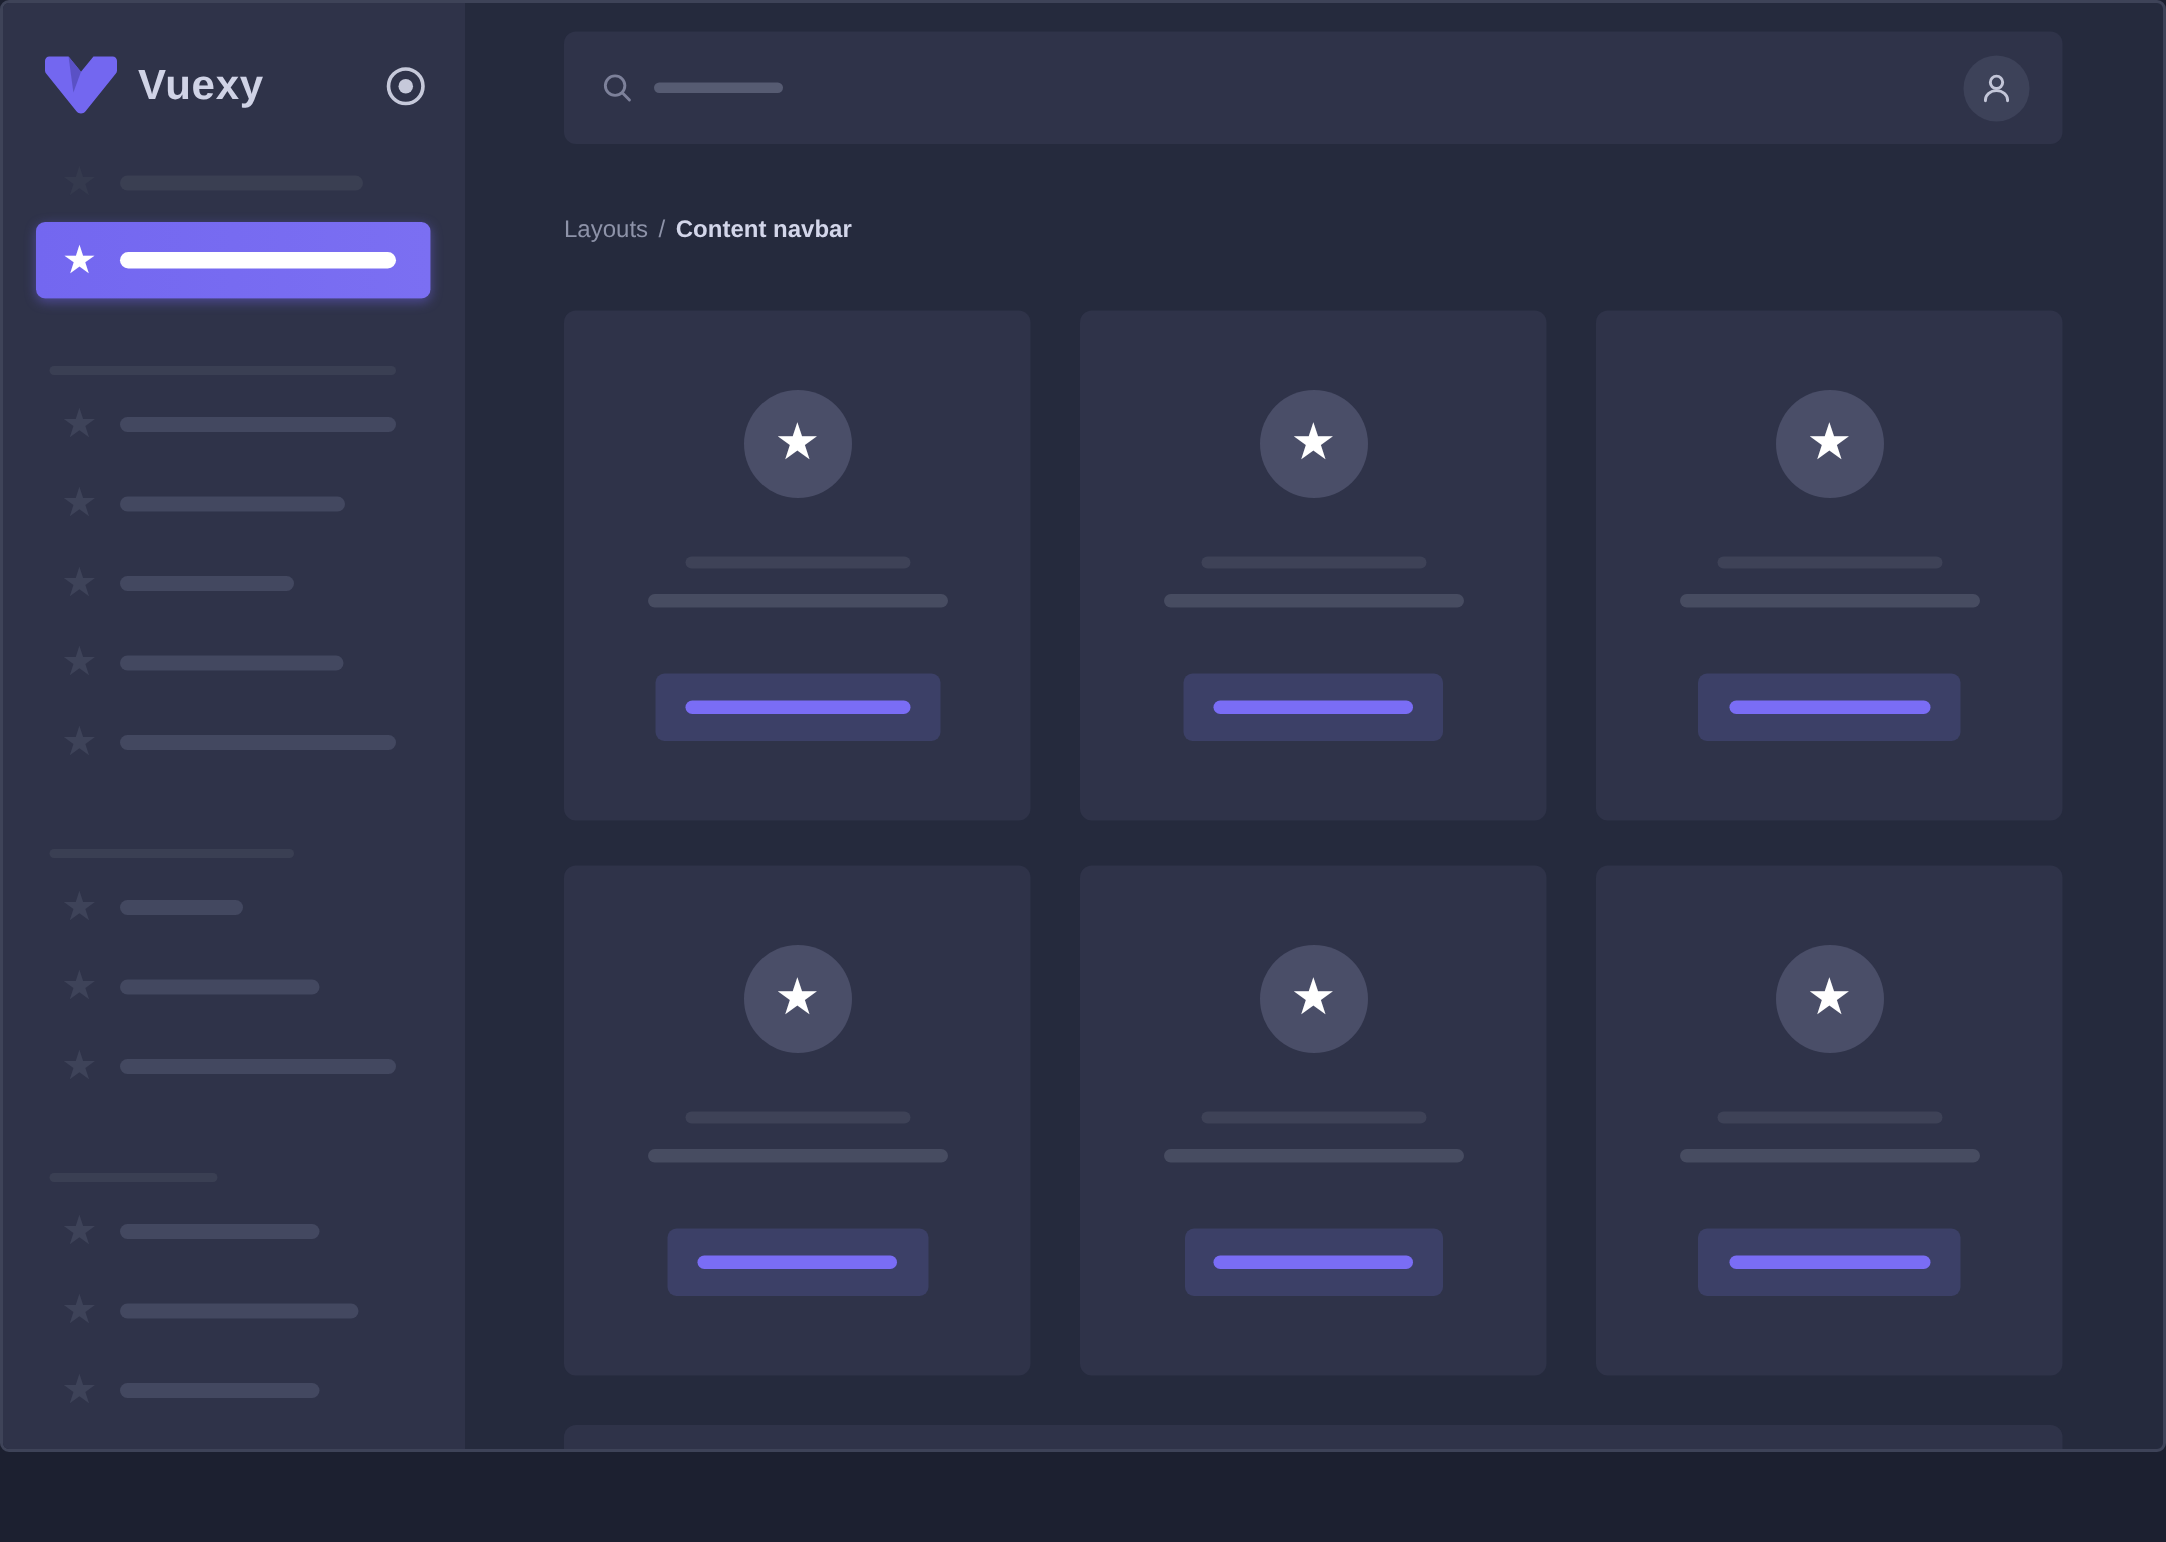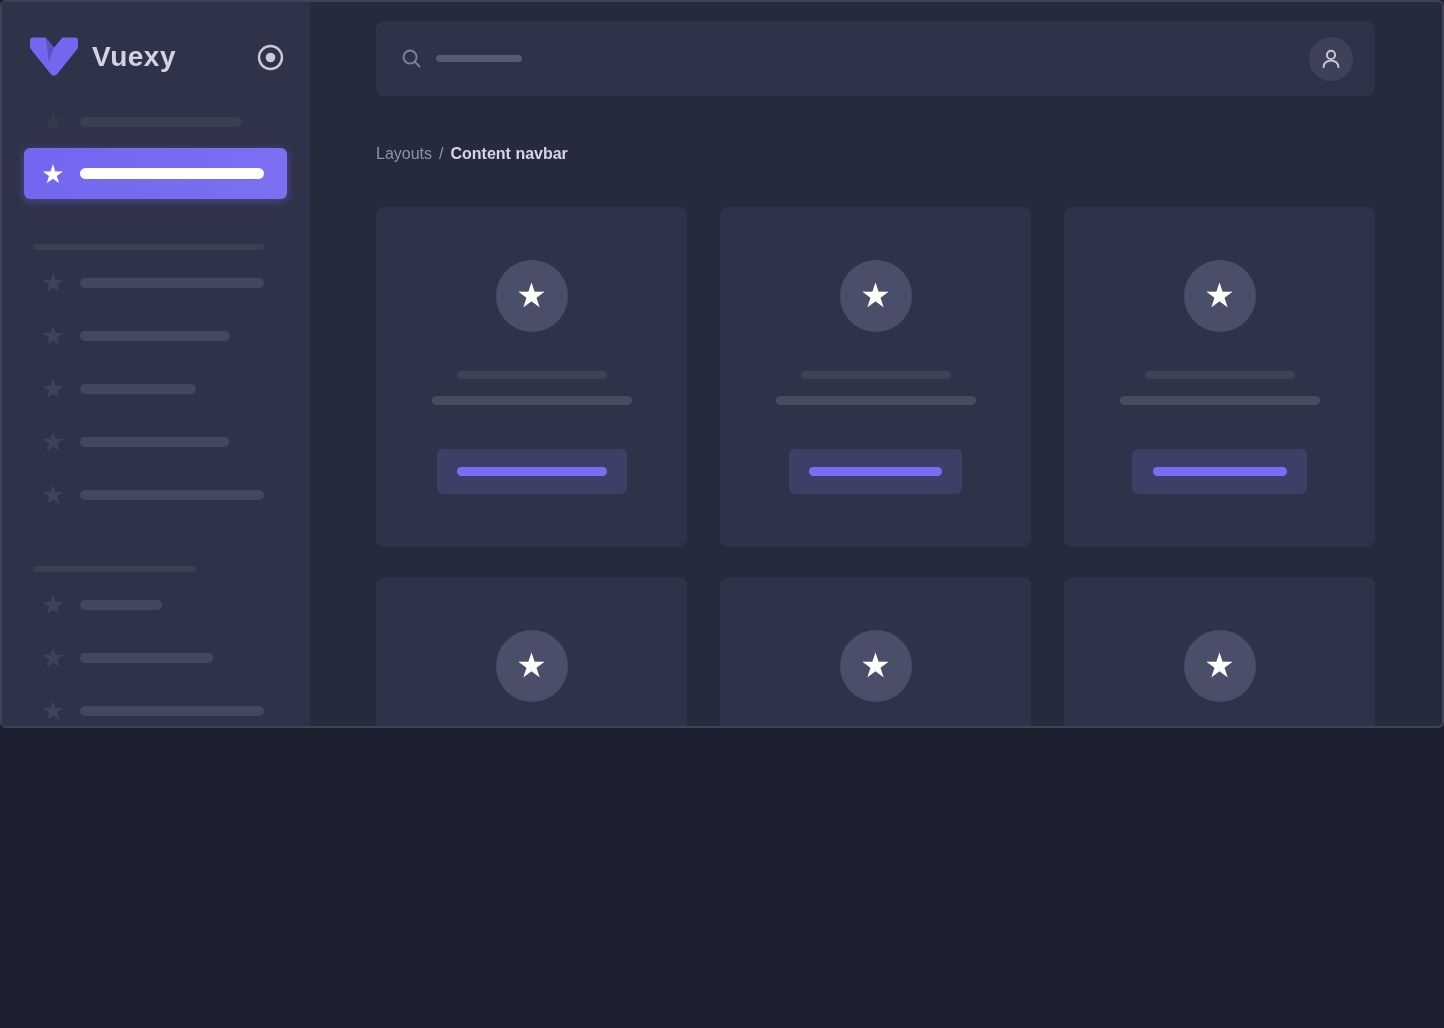--- a/index.html
+++ b/index.html
@@ -1,18 +1,18 @@
 <!DOCTYPE html>
 <html><head>
 <meta charset="utf-8">
 <style>
   html,body{margin:0;padding:0;background:#1c2030;}
   *{box-sizing:border-box;}
   .app{
-    width:1444px;height:728px;
+    width:1444px;height:968px;
     border:2px solid #3e4358;border-radius:6px;
     background:#252a3d;
     display:flex;overflow:hidden;
     font-family:"Liberation Sans","DejaVu Sans",sans-serif;
   }
   
   .sidebar{width:308px;flex-shrink:0;background:#2f3349;}
   .brand-row{display:flex;align-items:center;height:42px;margin:34px 25px 0 28px;}
   .brand-title{margin-left:14px;font-size:28px;font-weight:700;color:#d0d3e6;letter-spacing:.5px;}
   .pin-icon{margin-left:auto;display:flex;cursor:pointer;}

